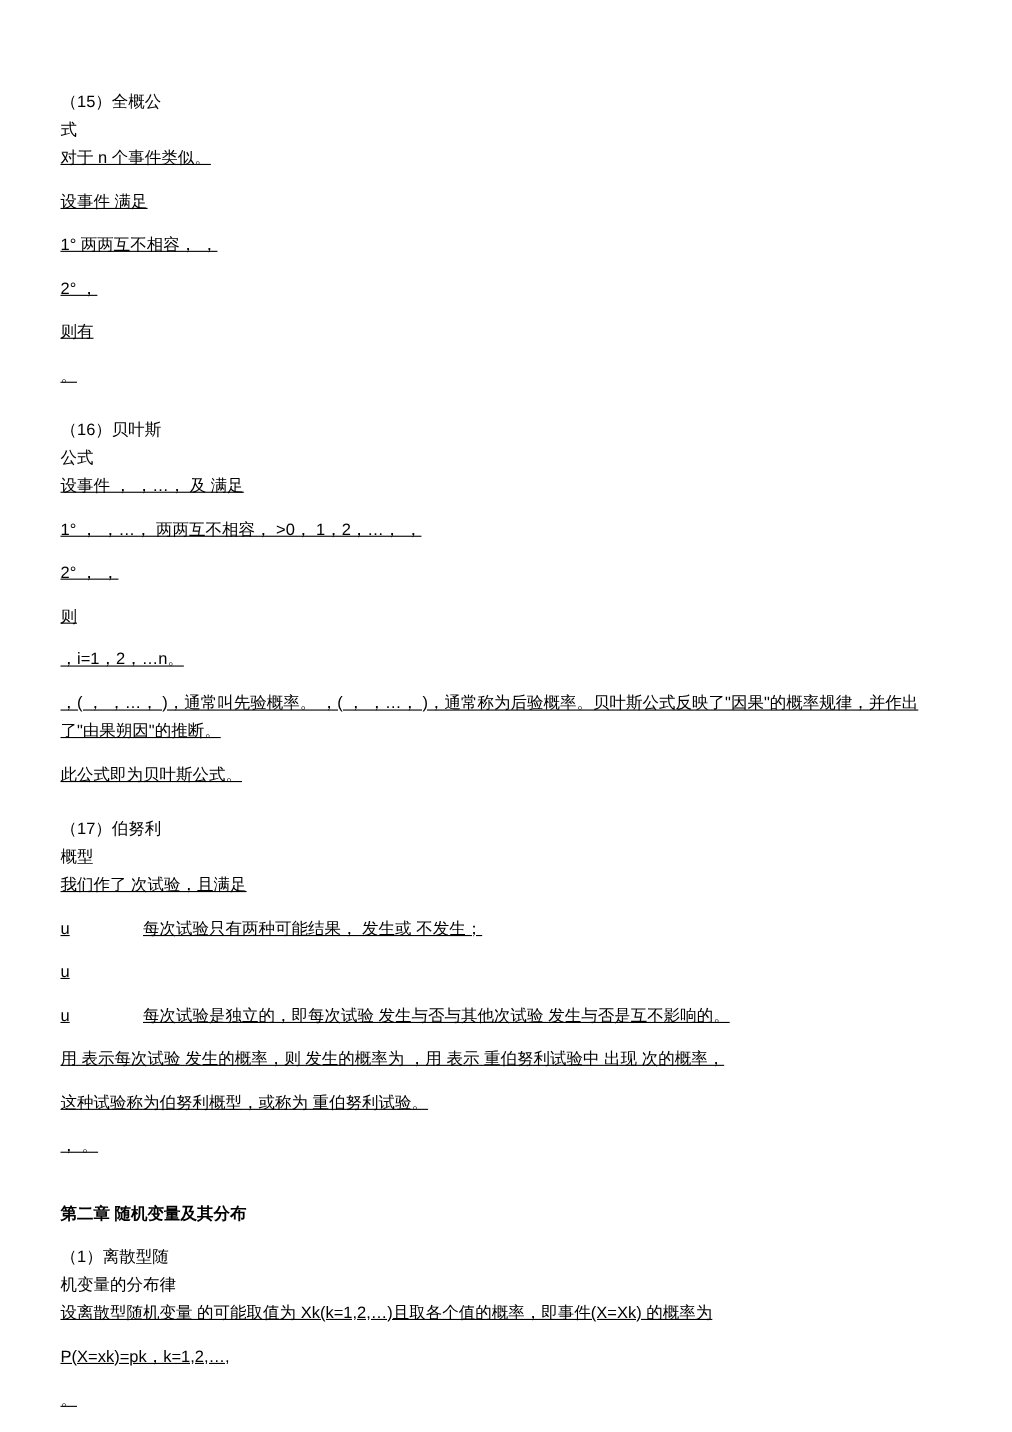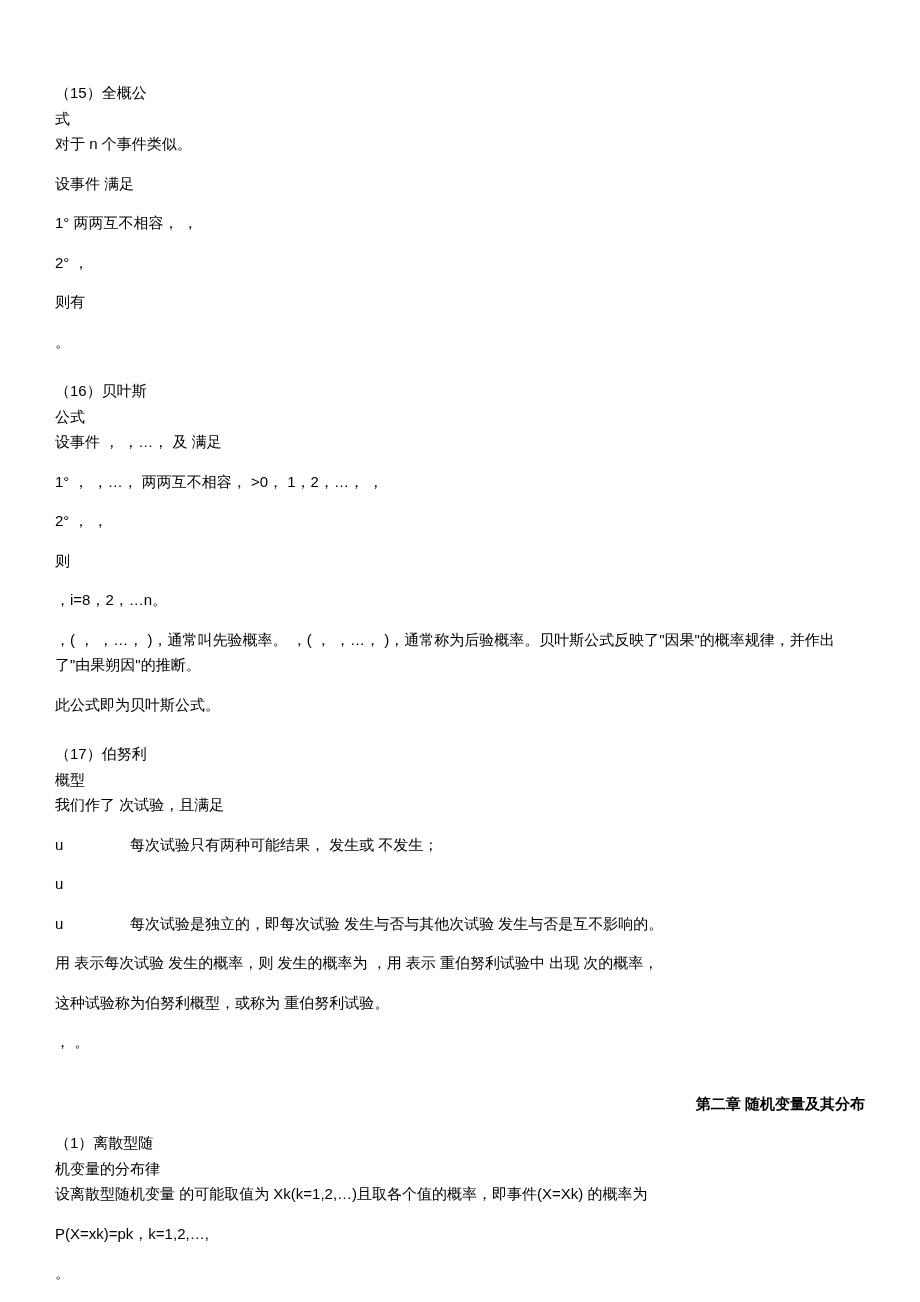--- a/index.html
+++ b/index.html
@@ -17,28 +17,28 @@
       display: flex;
       margin-bottom: 10px;
       flex-direction: column;
     }
     .left-col {
       width: 105px;
       flex-shrink: 0;
     }
     .right-col {
       flex: 1;
+      text-decoration: underline;
     }
     .para {
       margin-bottom: 14px;
     }
     .heading {
       font-weight: bold;
       margin: 22px 0 14px 0;
-      text-align: right;
     }
     .u-item {
       display: flex;
       margin-bottom: 14px;
     }
     .u-label {
       width: 75px;
       flex-shrink: 0;
     }
   </style>
@@ -57,21 +57,21 @@
   </div>
 </div>
 
 <div class="row">
   <div class="left-col">（16）贝叶斯公式</div>
   <div class="right-col">
     <div class="para">设事件  ，  ，…，     及  满足</div>
     <div class="para">1°   ，  ，…，    两两互不相容，   &gt;0，   1，2，…，   ，</div>
     <div class="para">2°   ，   ，</div>
     <div class="para">则</div>
-    <div class="para">，i=8，2，…n。</div>
+    <div class="para">，i=1，2，…n。</div>
     <div class="para">，(  ，  ，…，   )，通常叫先验概率。  ，(  ，  ，…，   )，通常称为后验概率。贝叶斯公式反映了"因果"的概率规律，并作出了"由果朔因"的推断。</div>
     <div class="para">此公式即为贝叶斯公式。</div>
   </div>
 </div>
 
 <div class="row">
   <div class="left-col">（17）伯努利概型</div>
   <div class="right-col">
     <div class="para">我们作了  次试验，且满足</div>
     <div class="u-item">

